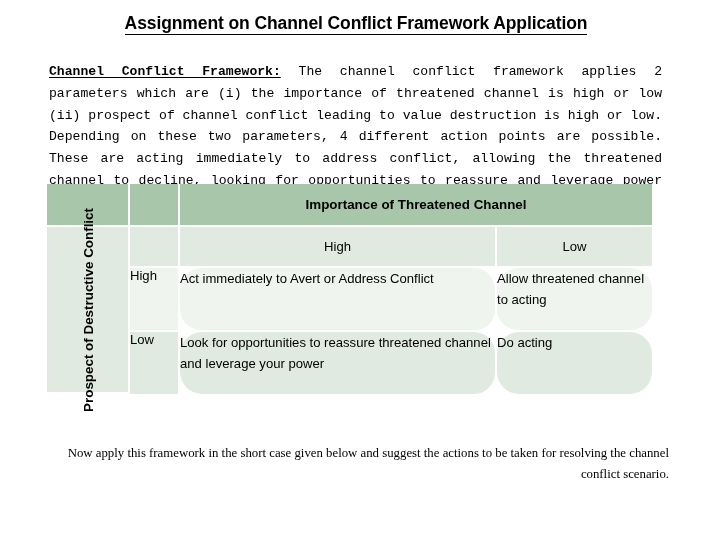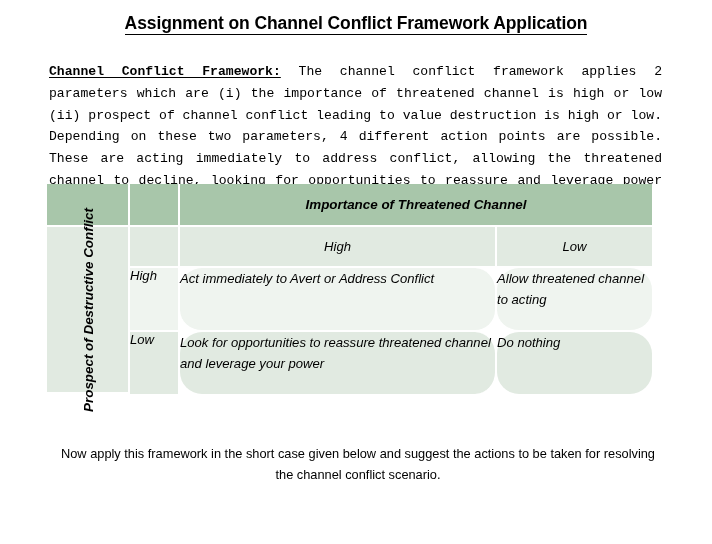--- a/index.html
+++ b/index.html
@@ -67,21 +67,20 @@
     border-collapse: separate;
     border-spacing: 0;
     table-layout: fixed;
     font-size: 13.1px;
   }
   .matrix td {
     vertical-align: top;
     padding: 0;
     border-right: 2px solid #ffffff;
     border-bottom: 2px solid #ffffff;
-    font-style: italic;
   }
   .matrix td.last-col { border-right: none; }
   .matrix tr.last-row td { border-bottom: none; }
 
   .c-head  { background: #a8c6aa; }
   .c-mid   { background: #e1eae1; }
   .c-light { background: #eff4ef; }
 
   
   .h-blank1 { height: 41px; }
@@ -135,26 +134,27 @@
   .cell-txt {
     padding: 10px 9px 10px 10px;
     line-height: 21px;
     border-radius: 22px;
   }
   .r-body { height: 62px; }
 
   
   .closing {
     position: absolute;
-    left: 57px;
+    left: 67px;
     top: 430px;
     width: 602px;
     font-size: 12.8px;
     line-height: 21.5px;
-    text-align: center;
+    text-align: right;
+    font-family: Liberation Serif, serif;
   }
 </style>
 </head>
 <body>
 
 <div class="page">
 
   <div class="doc-title">
     <span>Assignment on Channel Conflict Framework Application</span>
   </div>
@@ -192,20 +192,20 @@
 
       <tr>
         <td class="c-light rowlabel r-body">High</td>
         <td class="c-light cell-txt r-body">Act immediately to Avert or Address Conflict</td>
         <td class="c-light cell-txt r-body last-col">Allow threatened channel to acting</td>
       </tr>
 
       <tr class="last-row">
         <td class="c-mid rowlabel r-body">Low</td>
         <td class="c-mid cell-txt r-body">Look for opportunities to reassure threatened channel and leverage your power</td>
-        <td class="c-mid cell-txt r-body last-col">Do nothing</td>
+        <td class="c-mid cell-txt r-body last-col">Do acting</td>
       </tr>
     </tbody>
   </table>
 
   <p class="closing">Now apply this framework in the short case given below and suggest the actions to be taken for resolving the channel conflict scenario.</p>
 
 </div>
 
 </body></html>

